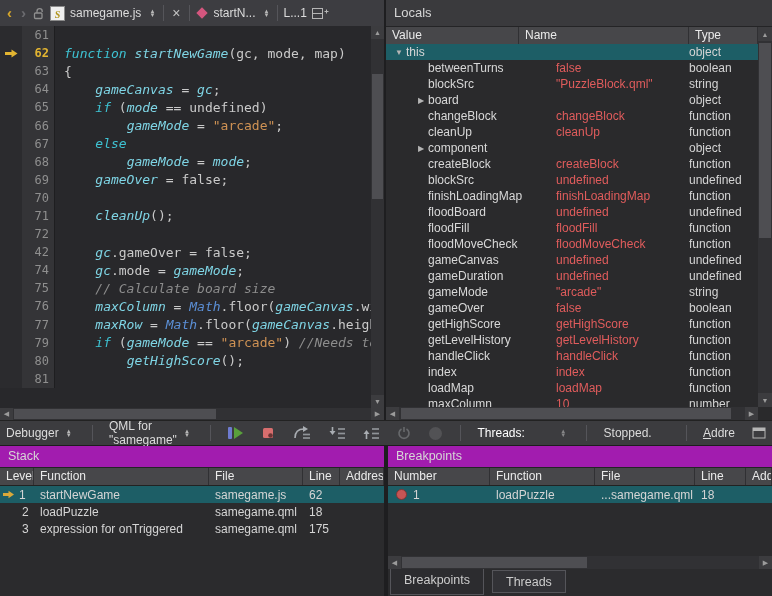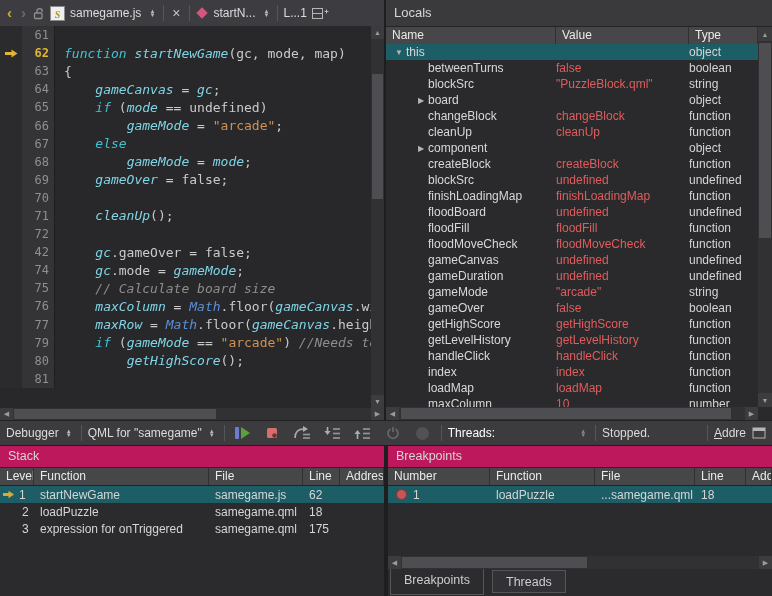--- a/index.html
+++ b/index.html
@@ -60,30 +60,30 @@
   .ttyp{flex:1;color:#d4d4d4;overflow:hidden;}
   #locals-vscroll{right:0;top:27px;width:14px;height:380px;}
   #locals-vscroll .sar{height:14px;width:14px;}
   #locals-vscroll .sthumb{left:1px;right:1px;top:16px;height:195px;}
   #locals-hscroll{left:0;top:407px;width:372px;height:13px;}
   #locals-hscroll .sar{width:13px;height:13px;position:absolute;top:0;}
   #locals-hscroll .sthumb{top:1px;bottom:1px;left:15px;width:330px;}
   
   #debug-toolbar{position:absolute;left:0;top:420px;width:772px;height:26px;background:#3c3c3f;
     border-top:1px solid #222;border-bottom:1px solid #1d1d1f;display:flex;align-items:center;
-    padding:0 6px;gap:6px;box-sizing:border-box;}
+    padding:0 6px;gap:17px;box-sizing:border-box;}
   .combo{display:inline-flex;align-items:center;gap:4px;color:#dcdcdc;}
   .dbtn{width:24px;height:20px;display:flex;align-items:center;justify-content:center;}
   .views-label::first-letter{text-decoration:underline;}
   #dt-spacer{flex:1;}
   
   #stack-pane{position:absolute;left:0;top:446px;width:384px;height:150px;background:#2b2b2d;}
   #bottom-splitter{position:absolute;left:384px;top:446px;width:4px;height:150px;background:#1e1e20;}
   #bp-pane{position:absolute;left:388px;top:446px;width:384px;height:150px;background:#2b2b2d;}
-  .ptitle2{height:21px;background:#be185d;border-bottom:1px solid #242426;line-height:21px;
+  .ptitle2{height:21px;background:#a21caf;border-bottom:1px solid #242426;line-height:21px;
     padding-left:8px;font-size:12.5px;color:#d6d6d6;}
   .grow{height:17px;display:flex;align-items:center;font-size:12px;white-space:nowrap;}
   .grow.sel{background:var(--selection-teal);}
   .gcell{box-sizing:border-box;padding-left:6px;overflow:hidden;flex:none;color:#d5d5d5;display:flex;align-items:center;}
   #bp-hscroll{left:0;top:110px;width:384px;height:13px;position:absolute;}
   #bp-hscroll .sar{width:13px;height:13px;position:absolute;top:0;}
   #bp-hscroll .sthumb{top:1px;bottom:1px;left:14px;width:185px;}
   #bp-tabs{position:absolute;left:2px;top:123px;height:27px;display:flex;gap:8px;align-items:flex-start;}
   .tab{font-size:12.5px;padding:4px 13px;color:#cccccc;box-sizing:border-box;}
   .tab.active{background:#2c2c2f;border:1px solid #55555a;border-top:none;height:26px;}
@@ -254,22 +254,22 @@
       <div class="sthumb"></div>
       <div class="sar" style="right:0;">▶</div>
     </div>
   </div>
 
   <div id="main-splitter"></div>
 
   <div id="locals-pane">
     <div class="panel-title">Locals</div>
     <div id="locals-header" class="hrow">
+        <div class="hcell" style="width: 133px;">Value</div>
         <div class="hcell" style="width: 170px;">Name</div>
-        <div class="hcell" style="width: 133px;">Value</div>
         <div class="hcell" style="width: 69px;">Type</div>
       </div>
     <div id="locals-rows">
         <div class="trow sel">
           <div class="tname" style="padding-left: 6px;">
             <span class="texp">▼</span>
             <span>this</span>
           </div>
           <div class="tval"></div>
           <div class="ttyp">object</div>

